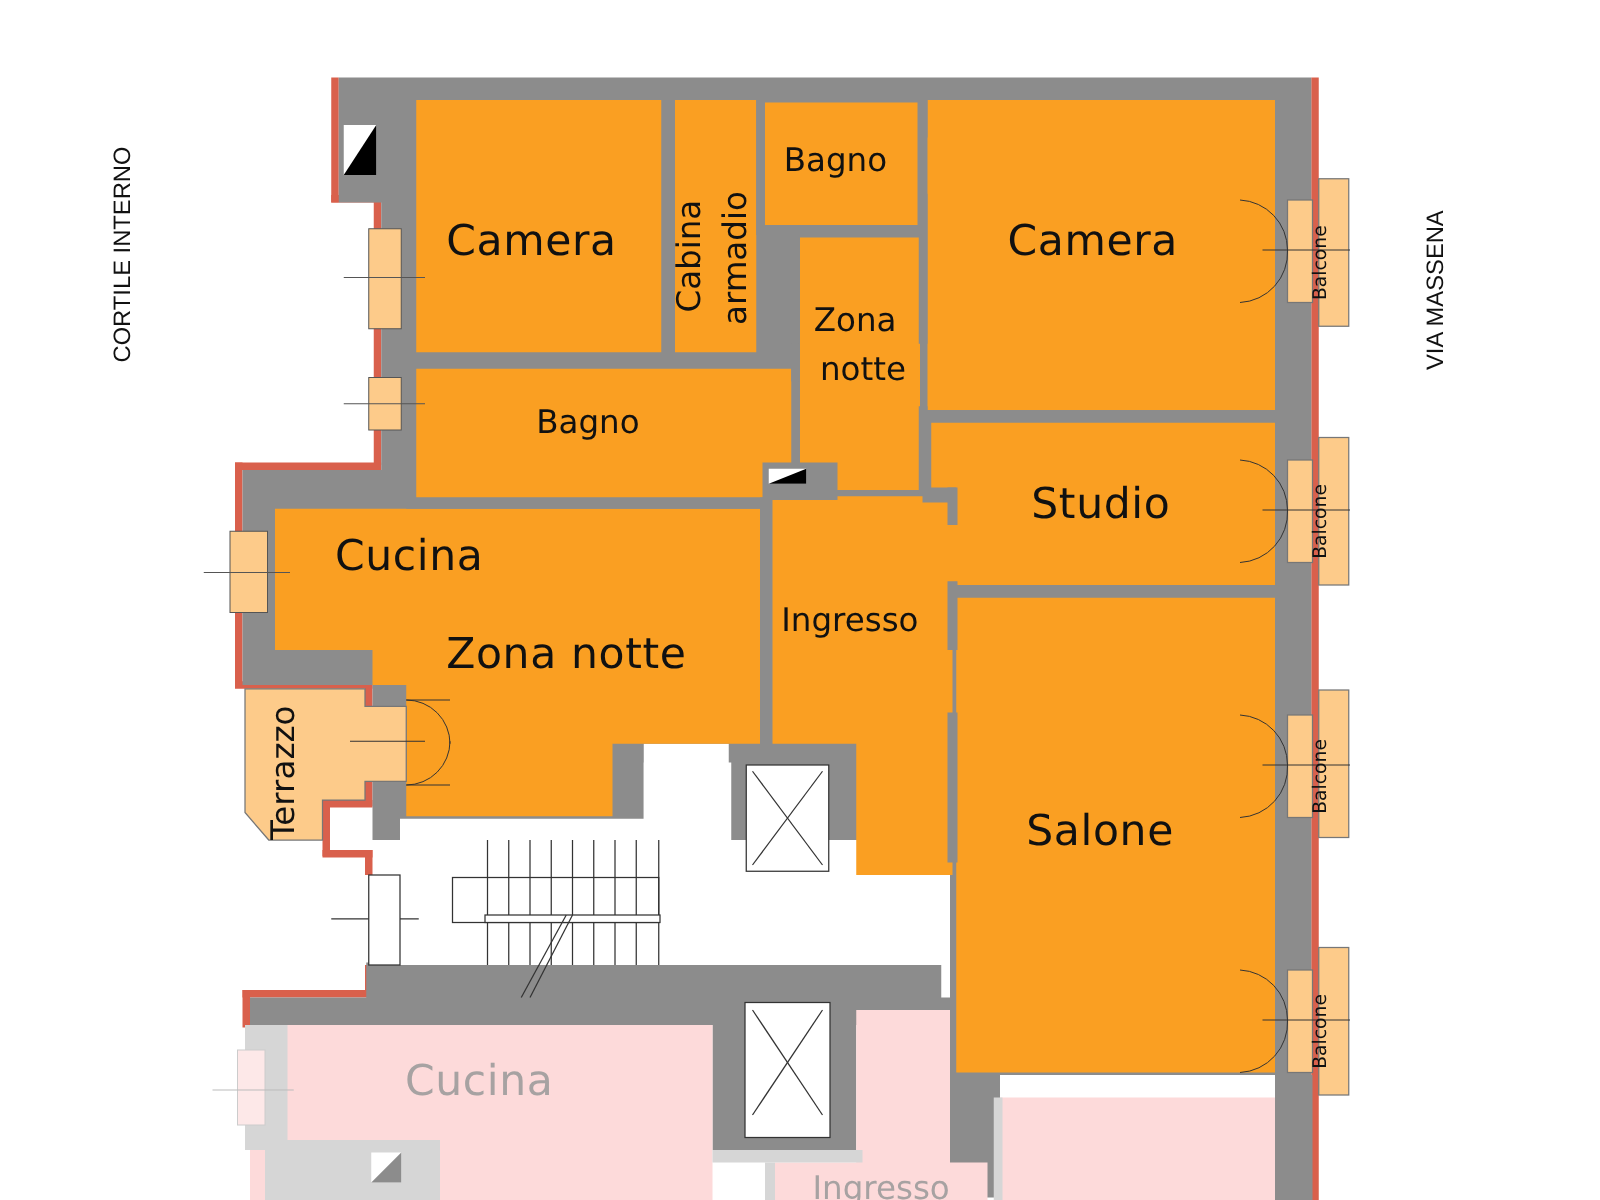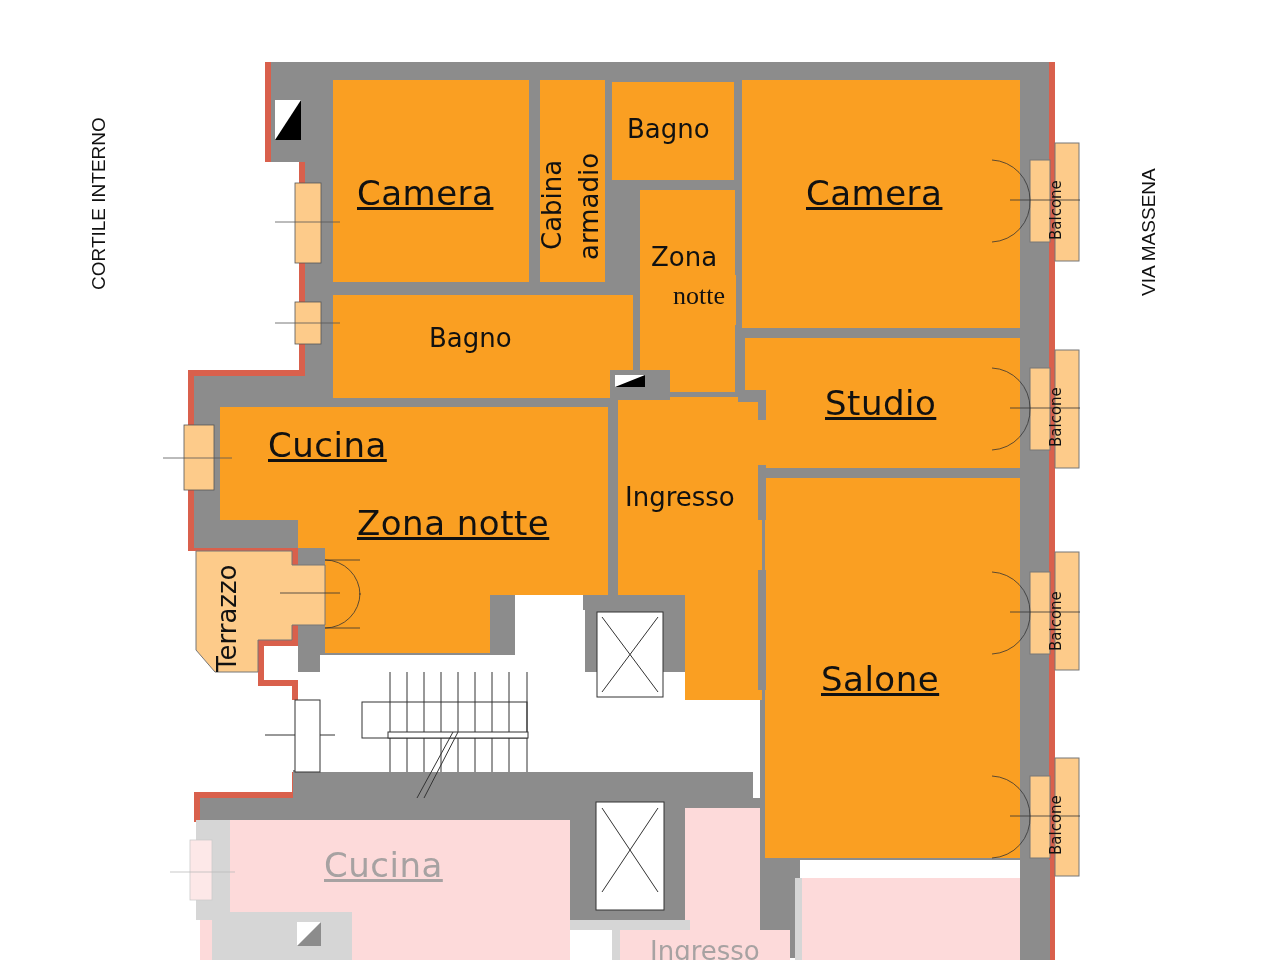--- a/index.html
+++ b/index.html
@@ -1,19 +1,19 @@
 <!DOCTYPE html>
 <html><head>
 <meta charset="utf-8">
 <style>
   html, body { margin: 0; padding: 0; background: #ffffff; }
   body { width: 1280px; height: 960px; position: relative; overflow: hidden; font-family: "DejaVu Sans", sans-serif; }
   #plan { position: absolute; left: 0; top: 0; width: 1280px; height: 960px; }
   .lbl { position: absolute; white-space: nowrap; color: #111; font-family: "DejaVu Sans", sans-serif; }
-  .room { font-size: 34px; font-weight: 500; letter-spacing: 0.5px; text-decoration: underline; }
+  .room { font-size: 34px; font-weight: 500; letter-spacing: 0.5px; }
   .room-sm { font-size: 26px; }
   .ghost { color: #a7a2a2; }
   .side { font-family: "Liberation Sans", sans-serif; font-size: 19px; color: #111; }
   .vert { transform-origin: 0 0; transform: rotate(-90deg); }
   .balc { font-size: 15px; }
 </style>
 </head>
 <body>
 
 <svg id="plan" viewBox="0 0 1280 960" xmlns="http://www.w3.org/2000/svg">
@@ -193,27 +193,27 @@
 
 <div class="lbl side vert" style="left:88px; top:290px;">CORTILE INTERNO</div>
 <div class="lbl side vert" style="left:1138px; top:296px;">VIA MASSENA</div>
 
 <div class="lbl room" style="left:357px; top:173px;">Camera</div>
 <div class="lbl room-sm vert" style="left:537px; top:250px;">Cabina</div>
 <div class="lbl room-sm vert" style="left:574px; top:260px;">armadio</div>
 <div class="lbl room-sm" style="left:627px; top:114px;">Bagno</div>
 <div class="lbl room" style="left:806px; top:173px;">Camera</div>
 <div class="lbl room-sm" style="left:651px; top:242px;">Zona</div>
-<div class="lbl room-sm" style="left:673px; top:281px;font-family:Liberation Serif, serif;">notte</div>
+<div class="lbl room-sm" style="left:656px; top:281px;">notte</div>
 <div class="lbl room-sm" style="left:429px; top:323px;">Bagno</div>
 <div class="lbl room" style="left:825px; top:383px;text-align:center;">Studio</div>
 <div class="lbl room" style="left:268px; top:425px;">Cucina</div>
 <div class="lbl room" style="left:357px; top:503px;">Zona notte</div>
 <div class="lbl room-sm" style="left:625px; top:482px;">Ingresso</div>
-<div class="lbl room" style="left:821px; top:645px;margin-top:14px;">Salone</div>
+<div class="lbl room" style="left:821px; top:645px;">Salone</div>
 <div class="lbl room-sm vert" style="left:212px; top:672px;">Terrazzo</div>
 
 <div class="lbl balc vert" style="left:1047px; top:240px;">Balcone</div>
 <div class="lbl balc vert" style="left:1047px; top:447px;">Balcone</div>
 <div class="lbl balc vert" style="left:1047px; top:651px;">Balcone</div>
 <div class="lbl balc vert" style="left:1047px; top:855px;">Balcone</div>
 
 <div class="lbl room ghost" style="left:324px; top:845px;">Cucina</div>
 <div class="lbl room-sm ghost" style="left:650px; top:936px;">Ingresso</div>
 

